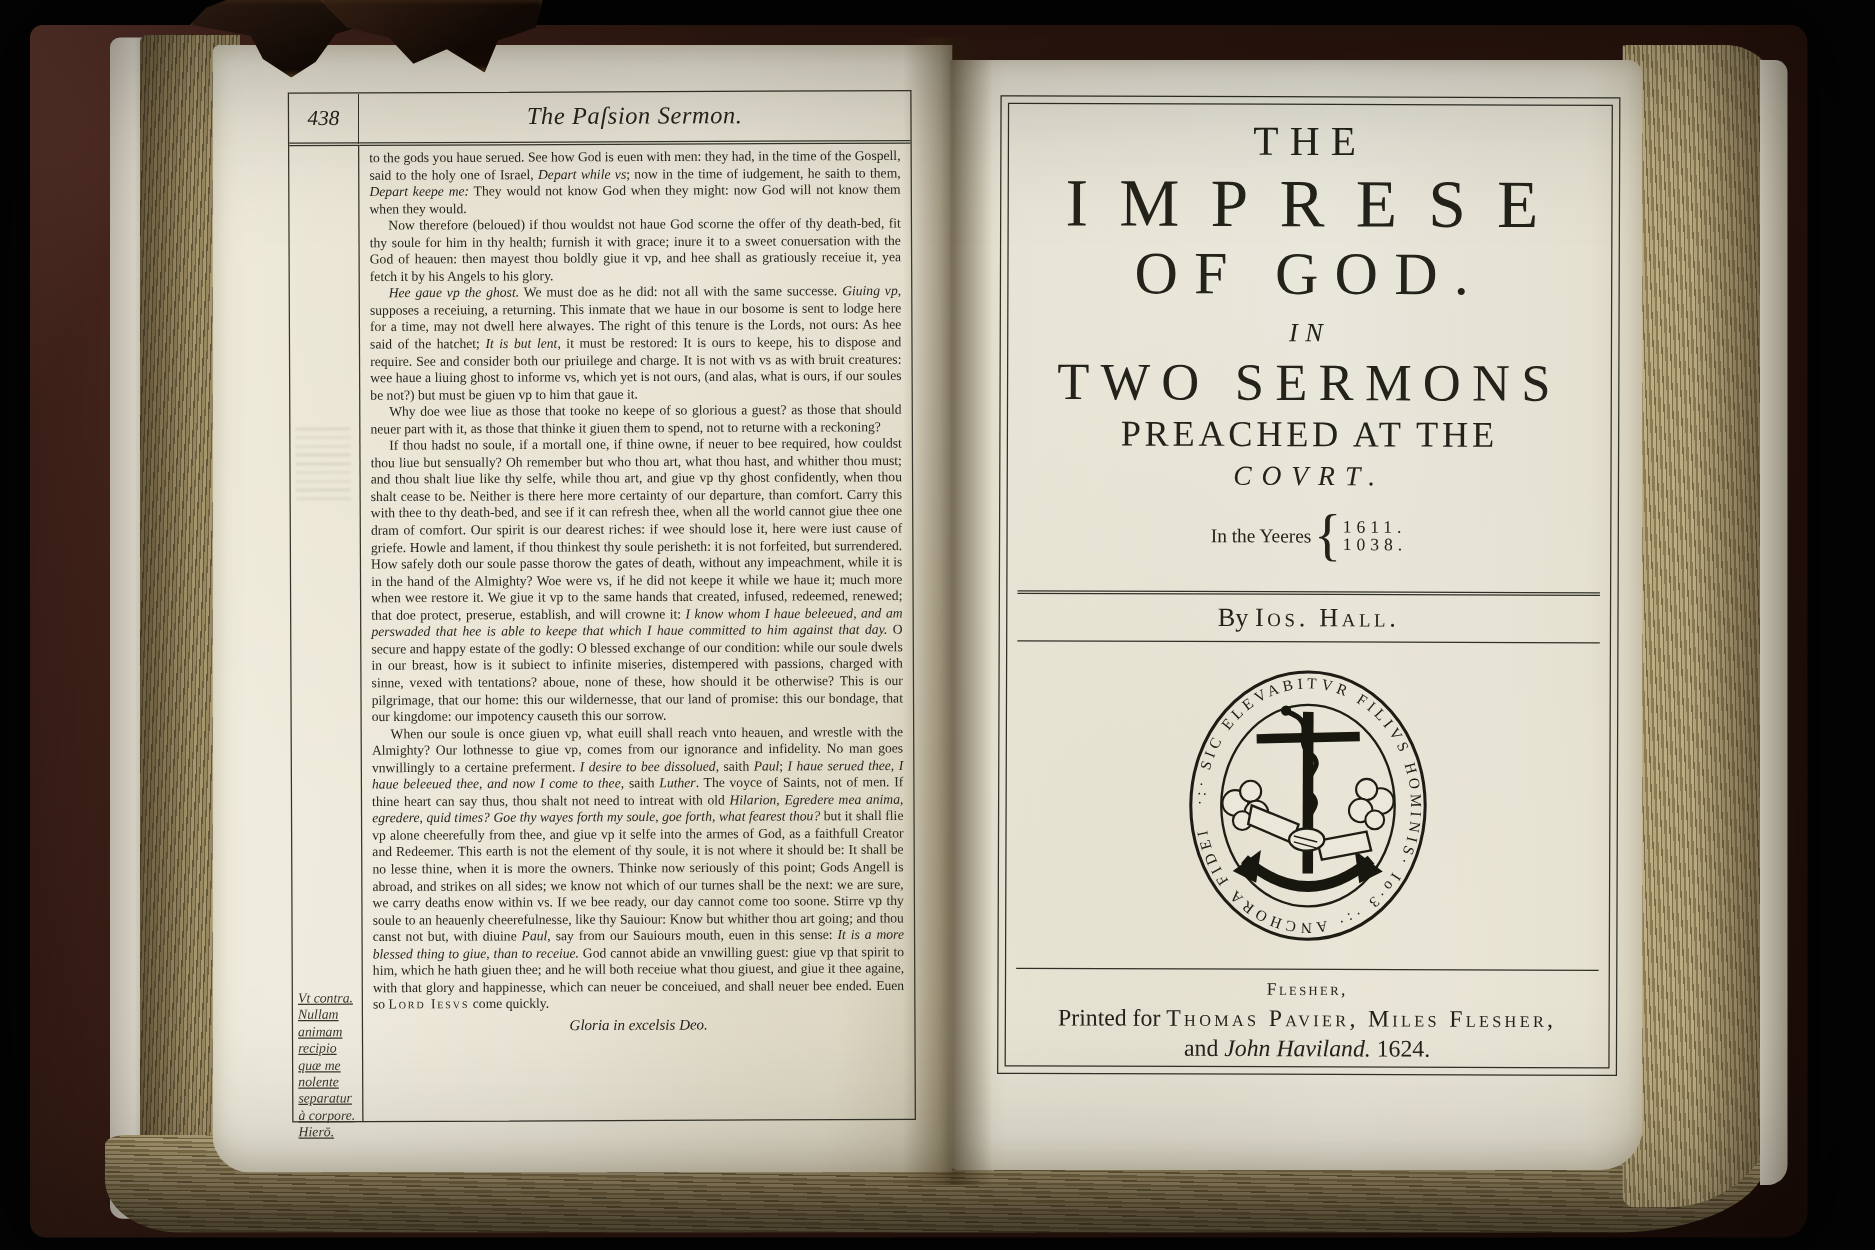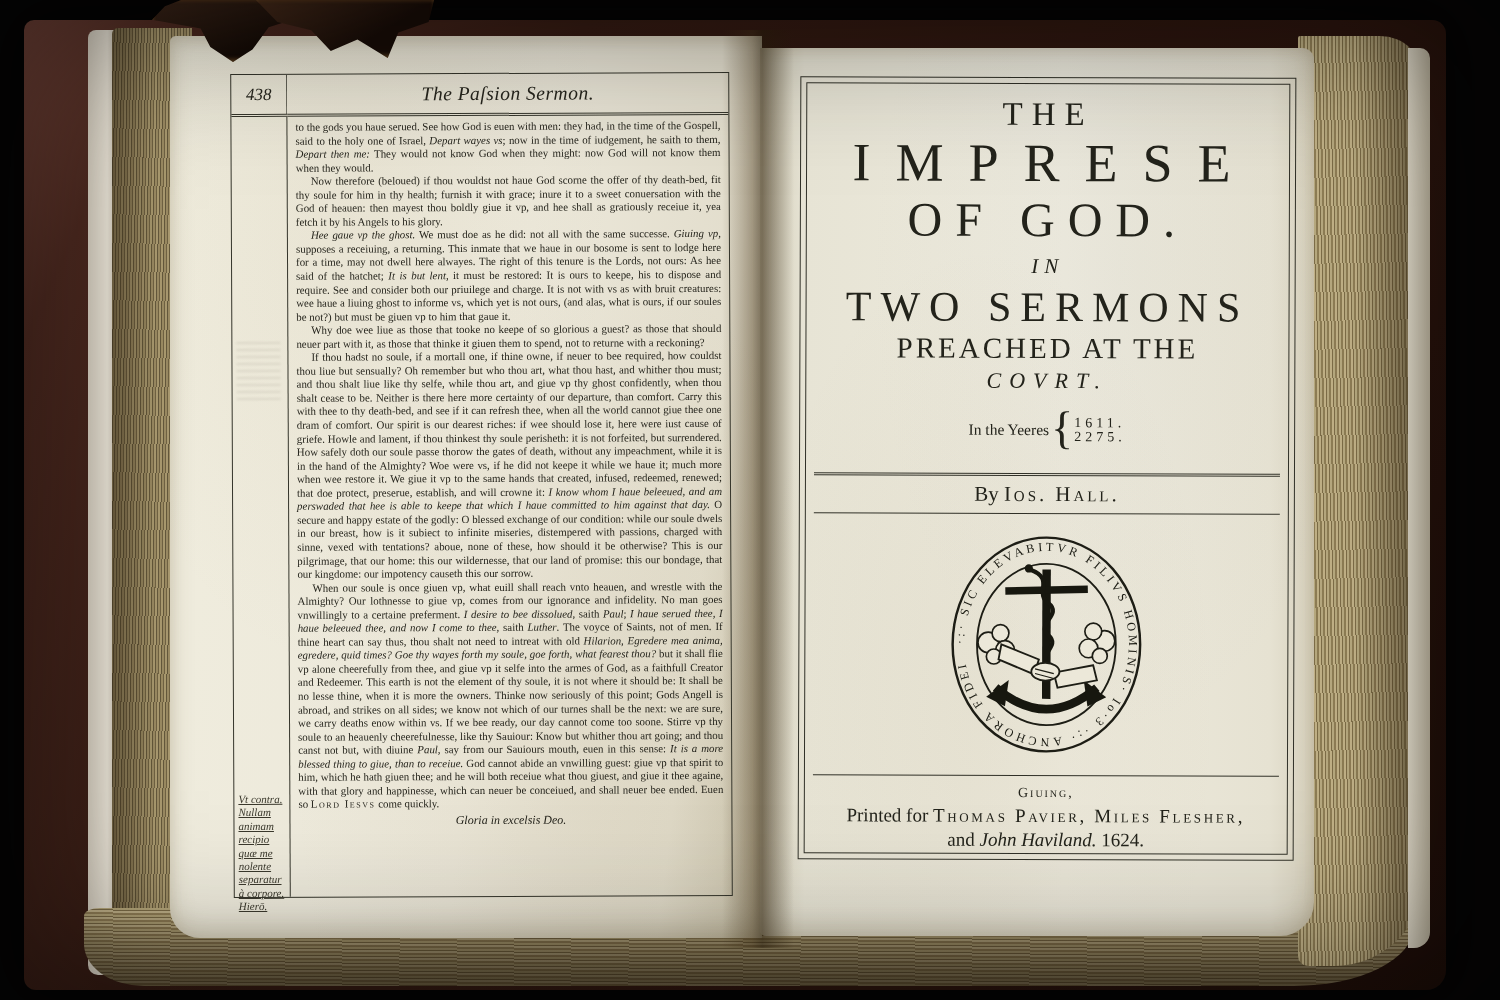--- a/index.html
+++ b/index.html
@@ -123,21 +123,21 @@
 
   <div class="lframe">
     <div class="hno">438</div>
     <div class="htitle">The Paſsion Sermon.</div>
     <div class="lmargin">
       <div class="smudge"></div>
       <div class="mnote">Vt contra. Nullam animam recipio quæ me nolente separatur à corpore. Hierō.</div>
     </div>
     <div class="lbody">
       <div>
-          <p class="para cont">to the gods you haue serued. See how God is euen with men: they had, in the time of the Gospell, said to the holy one of Israel, <i>Depart wayes vs</i>; now in the time of iudgement, he saith to them, <i>Depart then me:</i> They would not know God when they might: now God will not know them when they would.</p>
+          <p class="para cont">to the gods you haue serued. See how God is euen with men: they had, in the time of the Gospell, said to the holy one of Israel, <i>Depart while vs</i>; now in the time of iudgement, he saith to them, <i>Depart keepe me:</i> They would not know God when they might: now God will not know them when they would.</p>
           <p class="para">Now therefore (beloued) if thou wouldst not haue God scorne the offer of thy death-bed, fit thy soule for him in thy health; furnish it with grace; inure it to a sweet conuersation with the God of heauen: then mayest thou boldly giue it vp, and hee shall as gratiously receiue it, yea fetch it by his Angels to his glory.</p>
           <p class="para"><i>Hee gaue vp the ghost.</i> We must doe as he did: not all with the same successe. <i>Giuing vp</i>, supposes a receiuing, a returning. This inmate that we haue in our bosome is sent to lodge here for a time, may not dwell here alwayes. The right of this tenure is the Lords, not ours: As hee said of the hatchet; <i>It is but lent</i>, it must be restored: It is ours to keepe, his to dispose and require. See and consider both our priuilege and charge. It is not with vs as with bruit creatures: wee haue a liuing ghost to informe vs, which yet is not ours, (and alas, what is ours, if our soules be not?) but must be giuen vp to him that gaue it.</p>
           <p class="para">Why doe wee liue as those that tooke no keepe of so glorious a guest? as those that should neuer part with it, as those that thinke it giuen them to spend, not to returne with a reckoning?</p>
           <p class="para">If thou hadst no soule, if a mortall one, if thine owne, if neuer to bee required, how couldst thou liue but sensually? Oh remember but who thou art, what thou hast, and whither thou must; and thou shalt liue like thy selfe, while thou art, and giue vp thy ghost confidently, when thou shalt cease to be. Neither is there here more certainty of our departure, than comfort. Carry this with thee to thy death-bed, and see if it can refresh thee, when all the world cannot giue thee one dram of comfort. Our spirit is our dearest riches: if wee should lose it, here were iust cause of griefe. Howle and lament, if thou thinkest thy soule perisheth: it is not forfeited, but surrendered. How safely doth our soule passe thorow the gates of death, without any impeachment, while it is in the hand of the Almighty? Woe were vs, if he did not keepe it while we haue it; much more when wee restore it. We giue it vp to the same hands that created, infused, redeemed, renewed; that doe protect, preserue, establish, and will crowne it: <i>I know whom I haue beleeued, and am perswaded that hee is able to keepe that which I haue committed to him against that day.</i> O secure and happy estate of the godly: O blessed exchange of our condition: while our soule dwels in our breast, how is it subiect to infinite miseries, distempered with passions, charged with sinne, vexed with tentations? aboue, none of these, how should it be otherwise? This is our pilgrimage, that our home: this our wildernesse, that our land of promise: this our bondage, that our kingdome: our impotency causeth this our sorrow.</p>
           <p class="para">When our soule is once giuen vp, what euill shall reach vnto heauen, and wrestle with the Almighty? Our lothnesse to giue vp, comes from our ignorance and infidelity. No man goes vnwillingly to a certaine preferment. <i>I desire to bee dissolued</i>, saith <i>Paul</i>; <i>I haue serued thee, I haue beleeued thee, and now I come to thee,</i> saith <i>Luther</i>. The voyce of Saints, not of men. If thine heart can say thus, thou shalt not need to intreat with old <i>Hilarion</i>, <i>Egredere mea anima, egredere, quid times? Goe thy wayes forth my soule, goe forth, what fearest thou?</i> but it shall flie vp alone cheerefully from thee, and giue vp it selfe into the armes of God, as a faithfull Creator and Redeemer. This earth is not the element of thy soule, it is not where it should be: It shall be no lesse thine, when it is more the owners. Thinke now seriously of this point; Gods Angell is abroad, and strikes on all sides; we know not which of our turnes shall be the next: we are sure, we carry deaths enow within vs. If we bee ready, our day cannot come too soone. Stirre vp thy soule to an heauenly cheerefulnesse, like thy Sauiour: Know but whither thou art going; and thou canst not but, with diuine <i>Paul</i>, say from our Sauiours mouth, euen in this sense: <i>It is a more blessed thing to giue, than to receiue.</i> God cannot abide an vnwilling guest: giue vp that spirit to him, which he hath giuen thee; and he will both receiue what thou giuest, and giue it thee againe, with that glory and happinesse, which can neuer be conceiued, and shall neuer bee ended. Euen so <span class="sc">Lord Iesvs</span> come quickly.</p>
         </div>
       <div class="closing">Gloria in excelsis Deo.</div>
     </div>
   </div>
 
@@ -149,21 +149,21 @@
       <div class="t-in">IN</div>
       <div class="t-twosermons">TWO SERMONS</div>
       <div class="t-preached">PREACHED AT THE</div>
       <div class="t-covrt">COVRT.</div>
 
       <div class="years">
         <span class="years-label">In the Yeeres</span>
         <span class="years-brace">{</span>
         <span class="years-col">
           <span>1611.</span>
-          <span>2275.</span>
+          <span>1038.</span>
         </span>
       </div>
 
       <div class="rule dbl r1"></div>
       <div class="byline">By <span class="sc">Ios. Hall.</span></div>
       <div class="rule r2"></div>
 
       <div class="emblem-wrap">
         <svg width="200" height="225" viewBox="0 0 212 240">
           <ellipse cx="106" cy="120" rx="100" ry="114" fill="none" stroke="#1d1d15" stroke-width="2.6"></ellipse>
@@ -196,21 +196,21 @@
           <g fill="#ece8d9" stroke="#1d1d15" stroke-width="2">
             <path d="M58 120 L98 136 L93 152 L55 136 Z"></path>
             <path d="M156 142 L114 150 L118 166 L160 158 Z"></path>
             <ellipse cx="105" cy="149" rx="15" ry="9.5"></ellipse>
             <path d="M94 146 L114 151 M94 151 L113 156" fill="none" stroke-width="1.2"></path>
           </g>
         </svg>
       </div>
 
       <div class="rule r3"></div>
-      <div class="imp1"><span class="sc">Giuing,</span></div>
+      <div class="imp1"><span class="sc">Flesher,</span></div>
       <div class="imp2">Printed for <span class="sc">Thomas Pavier, Miles Flesher,</span></div>
       <div class="imp3">and <i>John Haviland.</i> 1624.</div>
     </div>
   </div>
 
   <div class="clasp clasp-a"></div>
   <div class="clasp clasp-b"></div>
   <div class="vignette"></div>
 </div>
 

